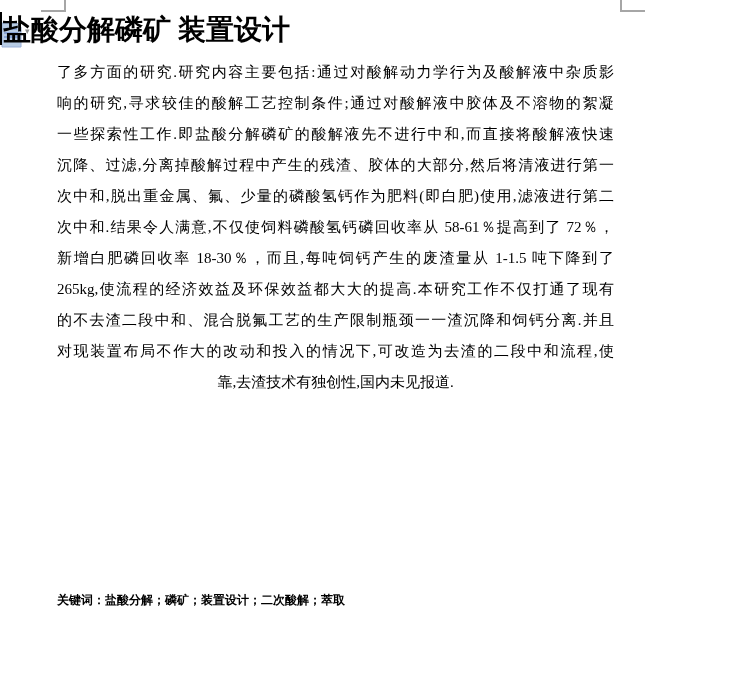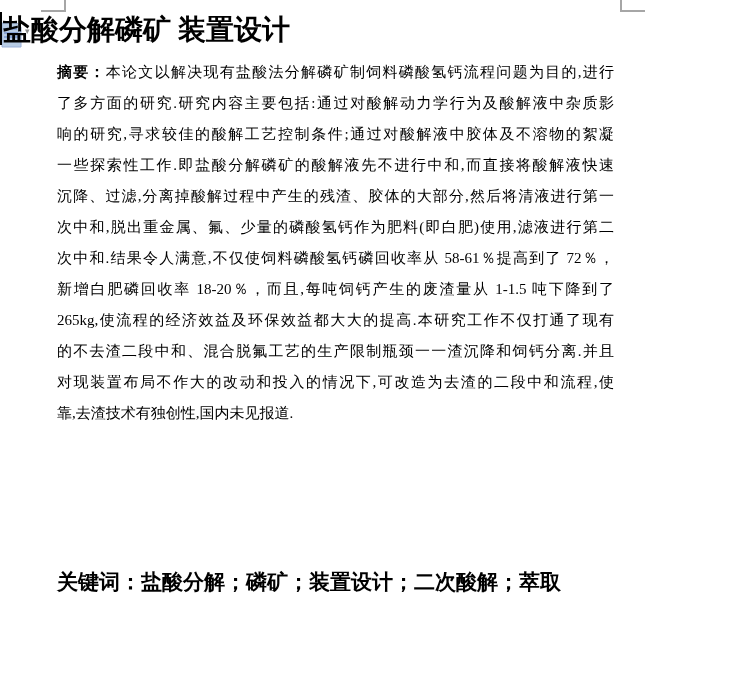--- a/index.html
+++ b/index.html
@@ -48,27 +48,27 @@
   }
 
   
   .body-text {
     position: absolute; left: 57px; top: 57px; width: 557px;
     font-size: 15px;
     line-height: 31px;
   }
   .line { width: 557px; }
   .j { text-align: justify; text-align-last: justify; }
-  .last { text-align: left; }
+  .last { text-align: center; }
   .b { font-weight: bold; }
 
   
   .keywords {
-    position: absolute; left: 57px; top: 567px; width: 620px;
-    font-size: 21px; font-weight: bold;
+    position: absolute; left: 57px; top: 585px; width: 620px;
+    font-size: 12px; font-weight: bold;
     line-height: 30px;
     white-space: nowrap;
   }
 </style>
 </head>
 <body>
 
 <div class="mark" id="mark-left-h"></div>
 <div class="mark" id="mark-left-v"></div>
 <div class="mark" id="mark-right-h"></div>
@@ -84,28 +84,27 @@
     <rect x="3" y="18" width="10" height="2" fill="#8aa5d6"></rect>
   </svg>
   <span class="arrow">▾</span>
 </div>
 
 <div class="title-row">
   <span class="caret"></span><span>盐酸分解磷矿 装置设计</span>
 </div>
 
 <div class="body-text">
-  <div class="line j"><span class="b">摘要：</span><span>本论文以解决现有盐酸法分解磷矿制饲料磷酸氢钙流程问题为目的,进行</span></div>
   <div class="line j">了多方面的研究.研究内容主要包括:通过对酸解动力学行为及酸解液中杂质影</div>
   <div class="line j">响的研究,寻求较佳的酸解工艺控制条件;通过对酸解液中胶体及不溶物的絮凝</div>
   <div class="line j">一些探索性工作.即盐酸分解磷矿的酸解液先不进行中和,而直接将酸解液快速</div>
   <div class="line j">沉降、过滤,分离掉酸解过程中产生的残渣、胶体的大部分,然后将清液进行第一</div>
   <div class="line j">次中和,脱出重金属、氟、少量的磷酸氢钙作为肥料(即白肥)使用,滤液进行第二</div>
   <div class="line j">次中和.结果令人满意,不仅使饲料磷酸氢钙磷回收率从 58-61％提高到了 72％，</div>
-  <div class="line j">新增白肥磷回收率 18-20％，而且,每吨饲钙产生的废渣量从 1-1.5 吨下降到了</div>
+  <div class="line j">新增白肥磷回收率 18-30％，而且,每吨饲钙产生的废渣量从 1-1.5 吨下降到了</div>
   <div class="line j">265kg,使流程的经济效益及环保效益都大大的提高.本研究工作不仅打通了现有</div>
   <div class="line j">的不去渣二段中和、混合脱氟工艺的生产限制瓶颈一一渣沉降和饲钙分离.并且</div>
   <div class="line j">对现装置布局不作大的改动和投入的情况下,可改造为去渣的二段中和流程,使</div>
   <div class="line last">靠,去渣技术有独创性,国内未见报道.</div>
 </div>
 
 <div class="keywords">
   <span>关键词：</span><span>盐酸分解；磷矿；装置设计；二次酸解；萃取</span>
 </div>
 

